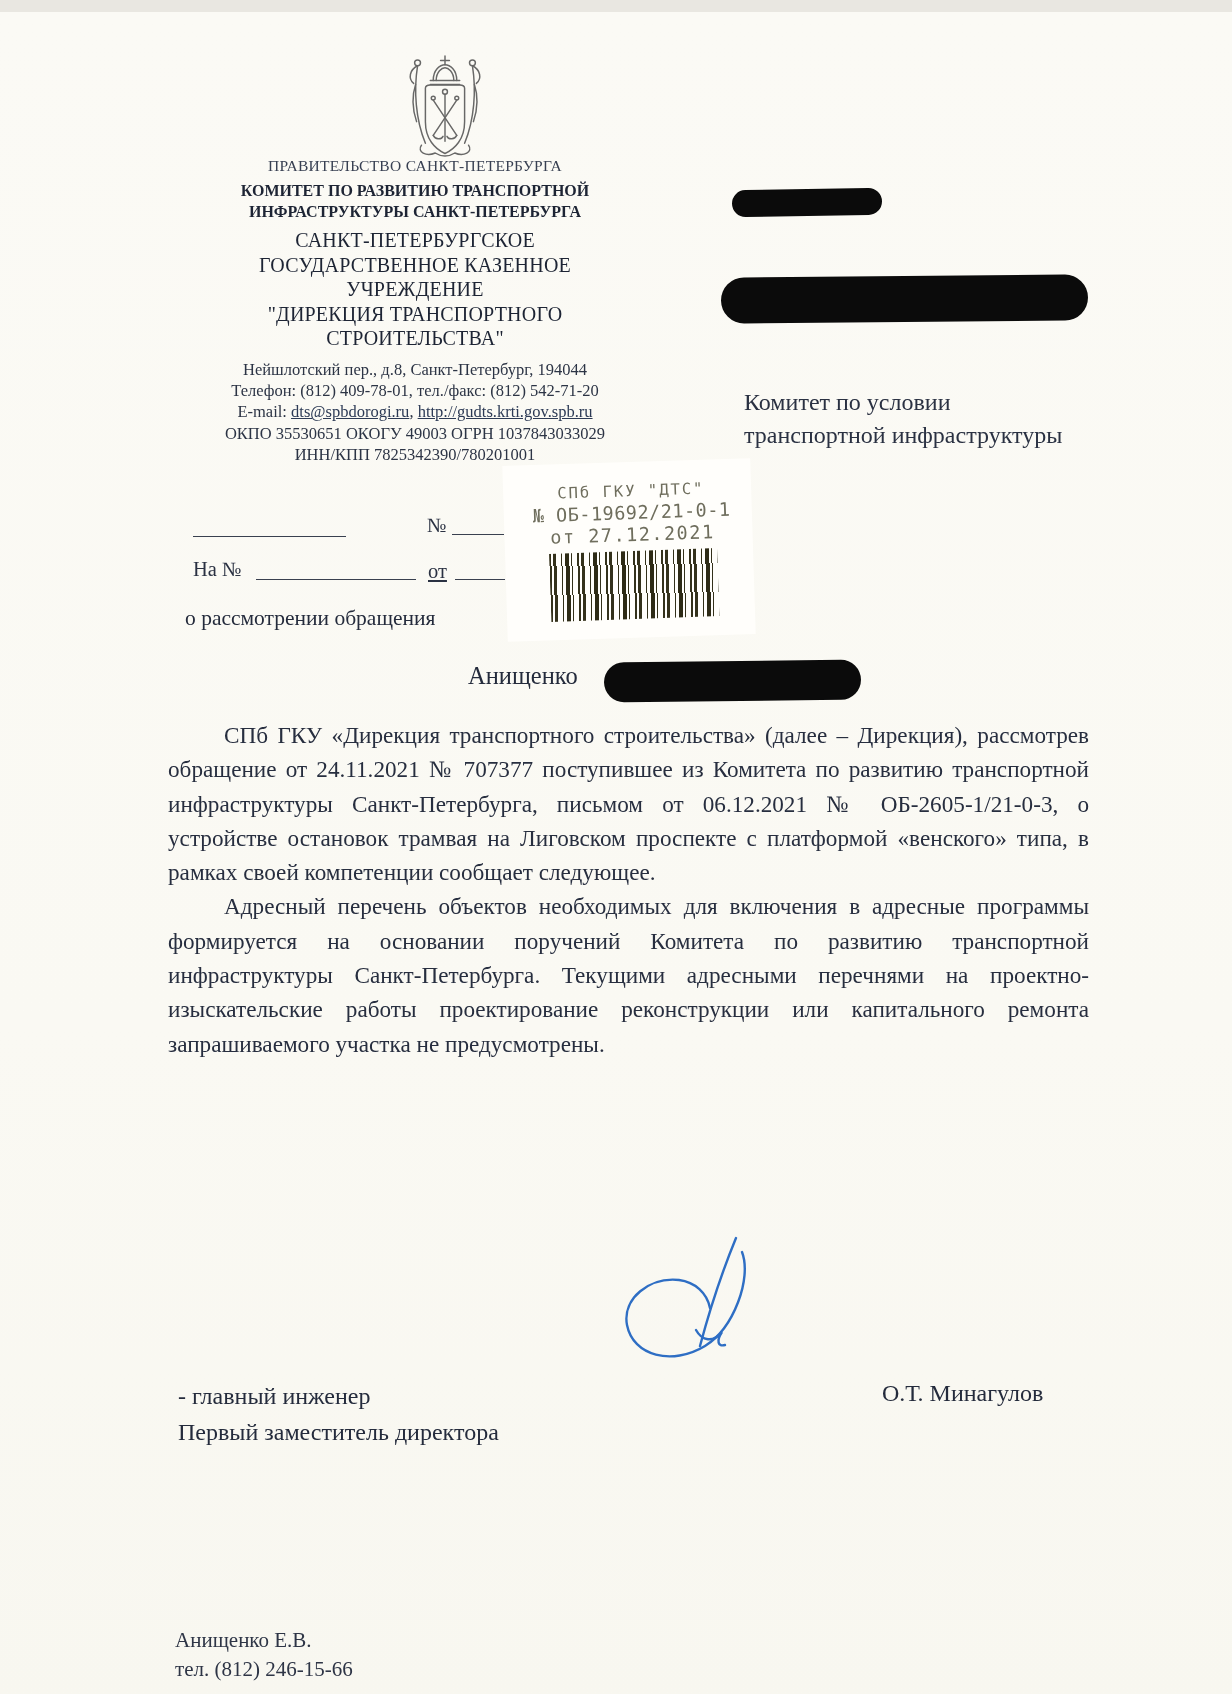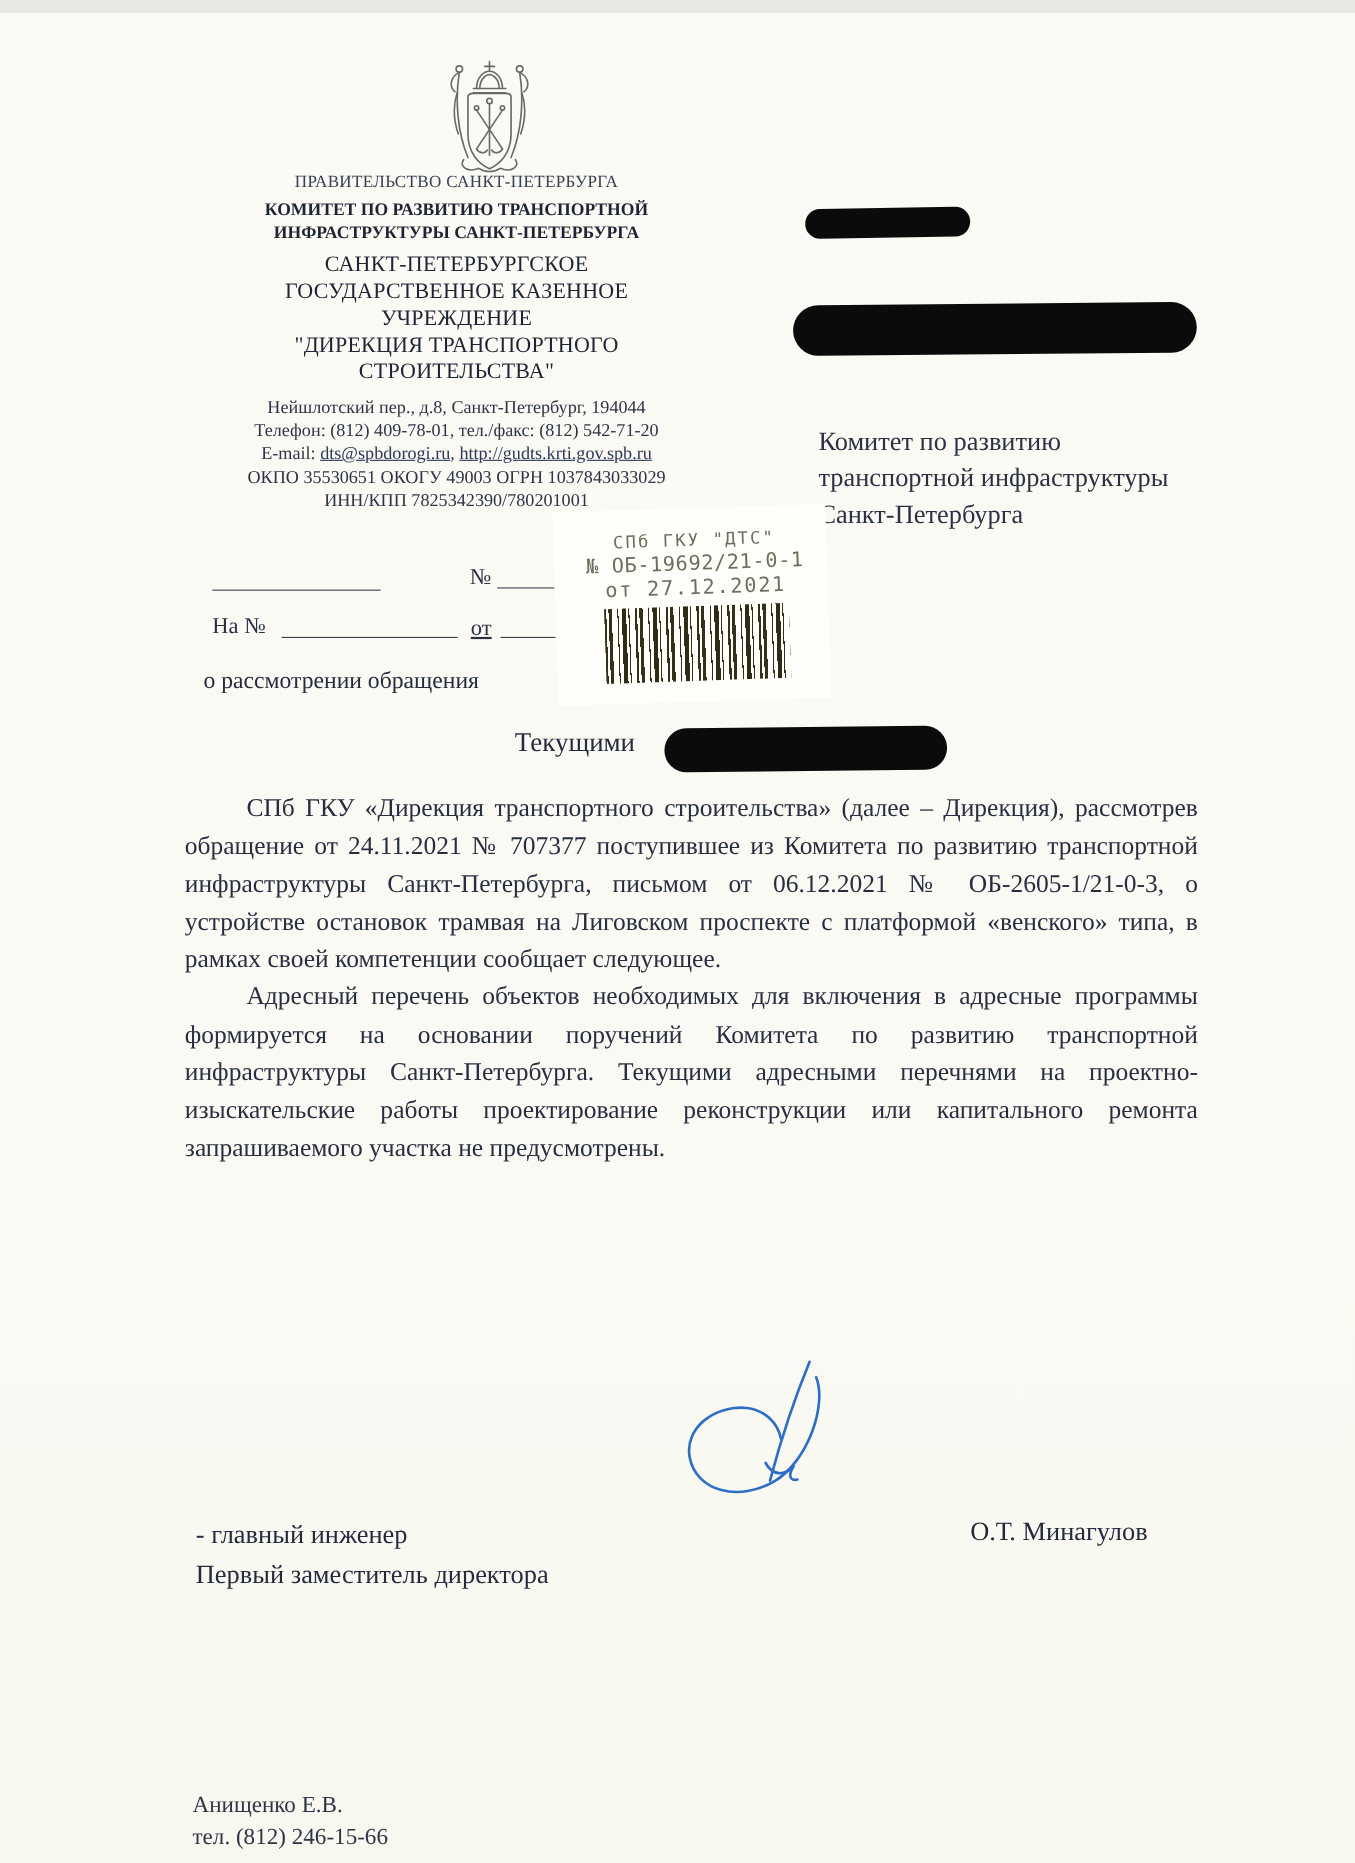--- a/index.html
+++ b/index.html
@@ -119,23 +119,22 @@
       <div><span>E-mail: </span><span class="lnk">dts@spbdorogi.ru</span><span>, </span><span class="lnk">http://gudts.krti.gov.spb.ru</span></div>
       <div>ОКПО 35530651 ОКОГУ 49003 ОГРН 1037843033029</div>
       <div>ИНН/КПП 7825342390/780201001</div>
     </div>
   </div>
 
   <div class="redact r1"></div>
   <div class="redact r2"></div>
 
   <div class="abs recipient">
-    <div>Комитет по развитию</div>
+    <div>Комитет по условии</div>
     <div>транспортной инфраструктуры</div>
-    <div>Санкт-Петербурга</div>
   </div>
 
   <div class="blank" style="left:193px;top:524px;width:153px;"></div>
   <div class="ref-label" style="left:427px;top:502px;">№</div>
   <div class="blank" style="left:452px;top:522px;width:52px;"></div>
 
   <div class="ref-label" style="left:193px;top:546px;">На №</div>
   <div class="blank" style="left:256px;top:567px;width:160px;"></div>
   <div class="ref-label" style="left:428px;top:548px;text-decoration:underline;">от</div>
   <div class="blank" style="left:455px;top:567px;width:50px;"></div>
@@ -143,21 +142,21 @@
   <div class="abs subject">о рассмотрении обращения</div>
 
   <div class="abs stamp-label"></div>
   <div class="abs stamp">
     <div class="s-org">СПб ГКУ "ДТС"</div>
     <div class="s-num">№ ОБ-19692/21-0-1</div>
     <div class="s-date">от 27.12.2021</div>
     <div class="barcode"></div>
   </div>
 
-  <div class="abs salutation">Текущими</div>
+  <div class="abs salutation">Анищенко</div>
   <div class="redact r3"></div>
 
   <div class="abs body-text">
     <p>СПб ГКУ «Дирекция транспортного строительства» (далее – Дирекция), рассмотрев обращение от 24.11.2021 № 707377 поступившее из Комитета по развитию транспортной инфраструктуры Санкт-Петербурга, письмом от 06.12.2021 № ОБ-2605-1/21-0-3, о устройстве остановок трамвая на Лиговском проспекте с платформой «венского» типа, в рамках своей компетенции сообщает следующее.</p>
     <p>Адресный перечень объектов необходимых для включения в адресные программы формируется на основании поручений Комитета по развитию транспортной инфраструктуры Санкт-Петербурга. Текущими адресными перечнями на проектно-изыскательские работы проектирование реконструкции или капитального ремонта запрашиваемого участка не предусмотрены.</p>
   </div>
 
   <div class="abs sig-position">
     <div>- главный инженер</div>
     <div>Первый заместитель директора</div>

